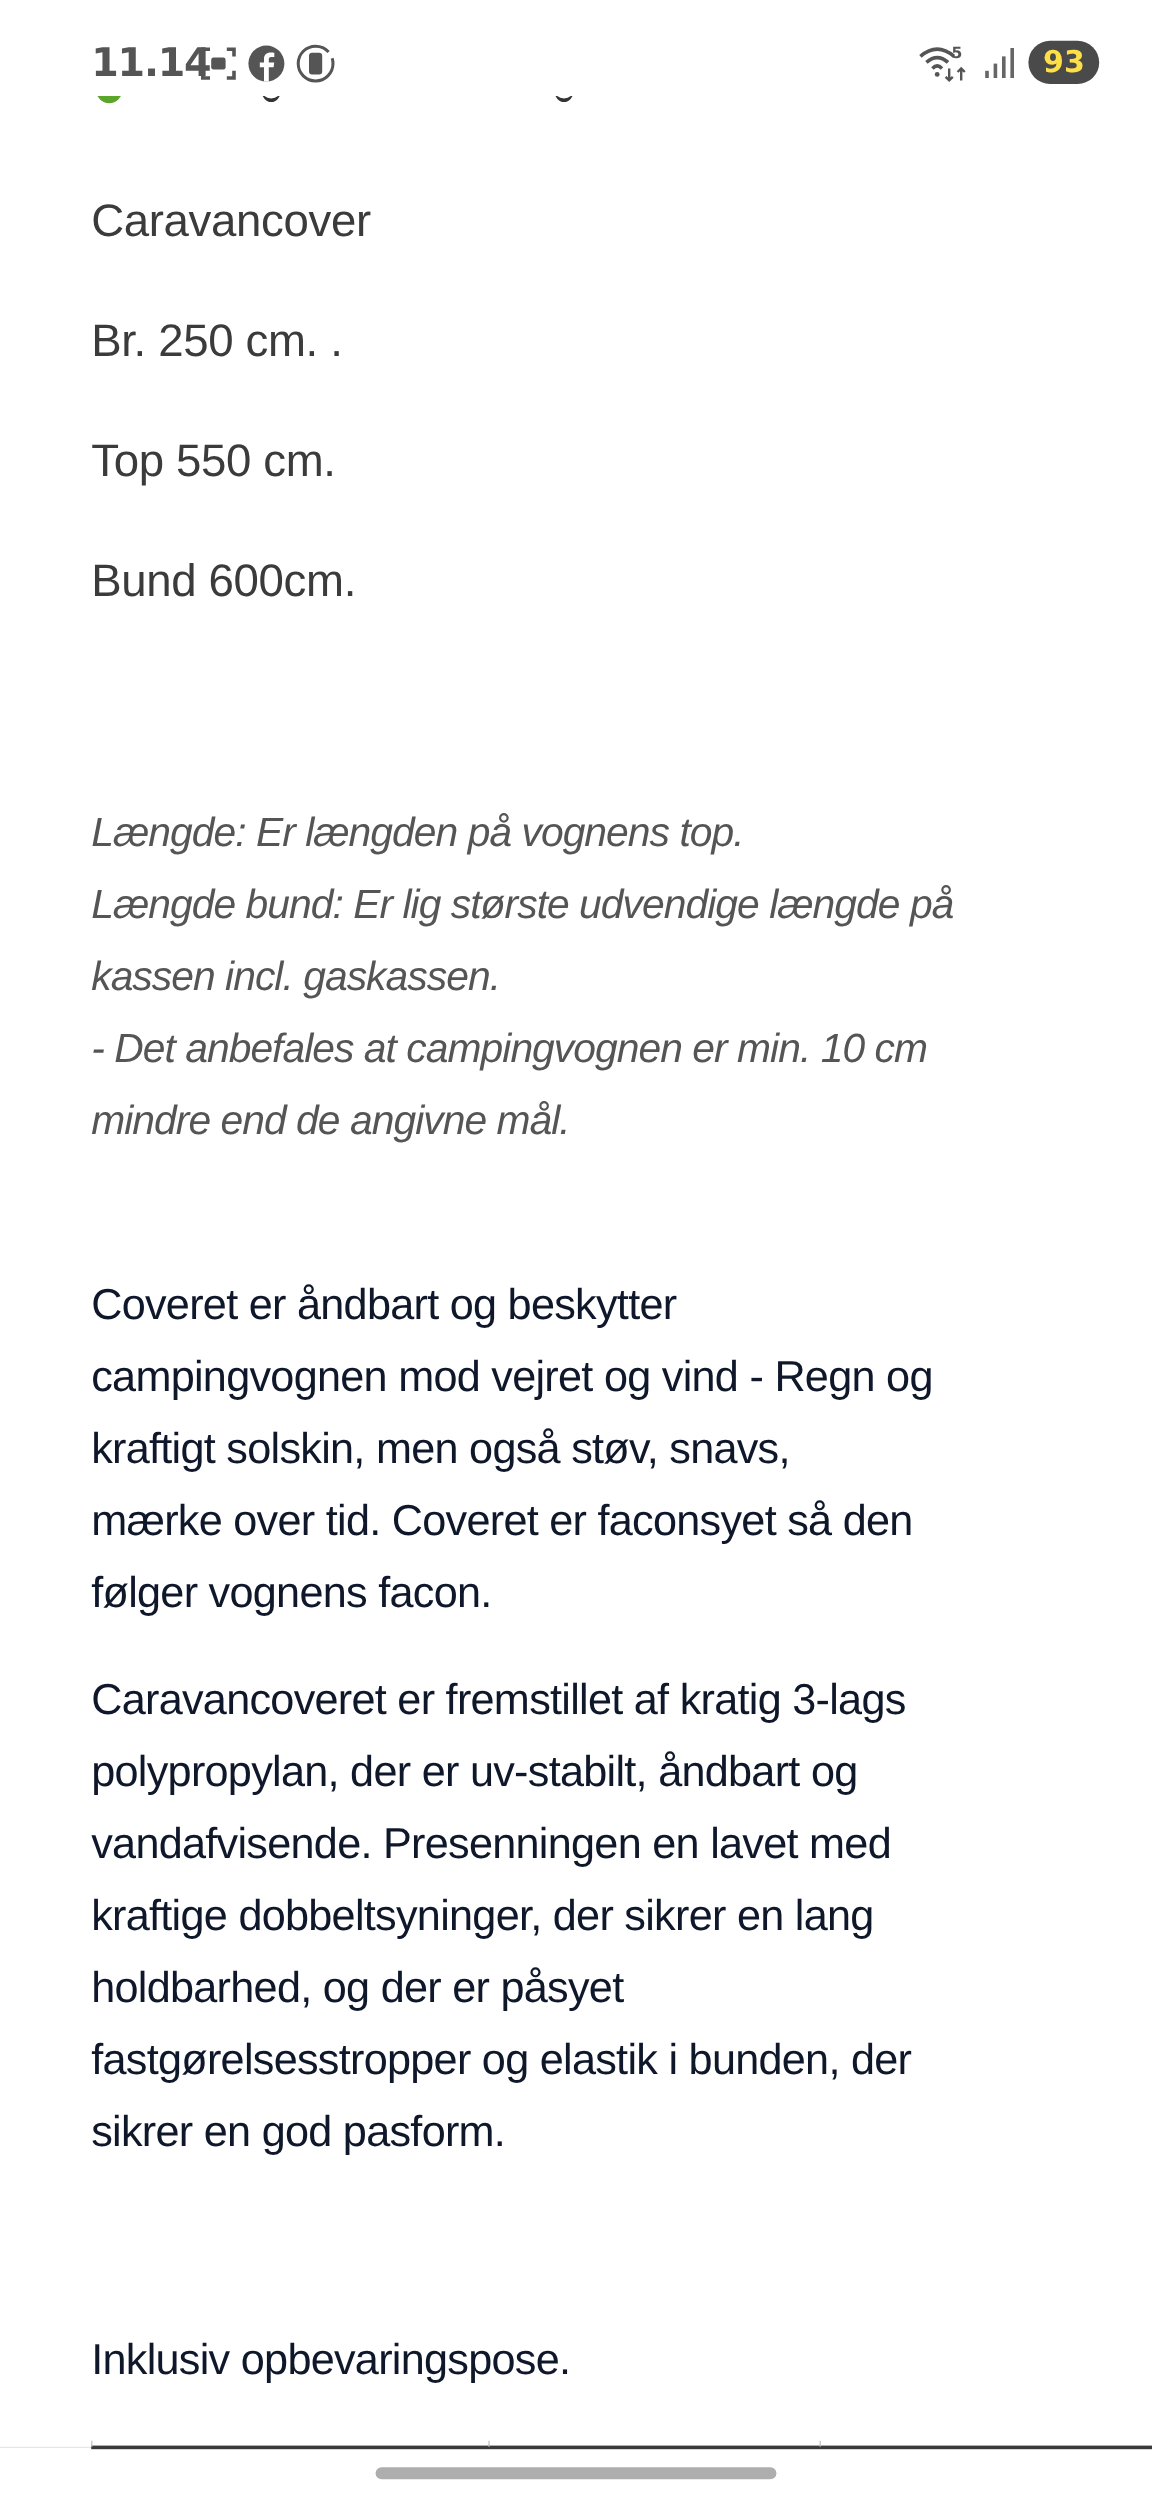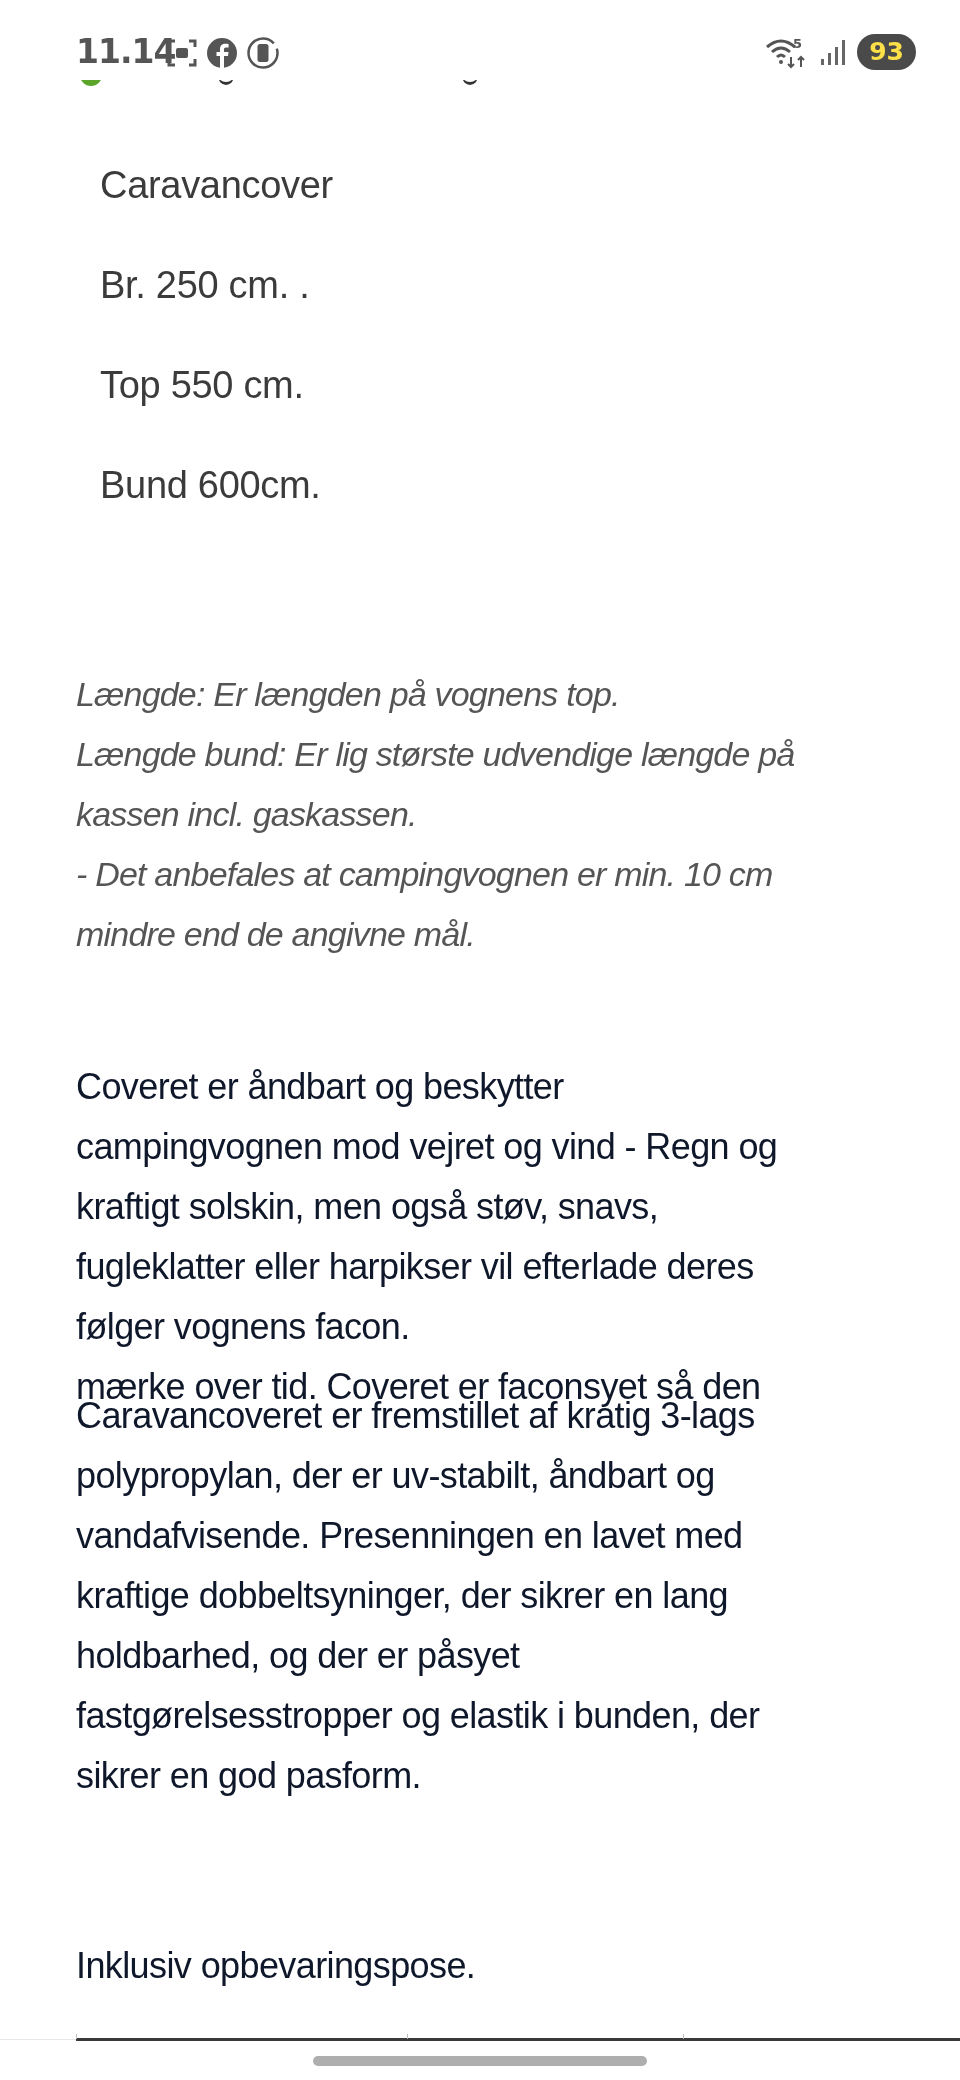--- a/index.html
+++ b/index.html
@@ -96,21 +96,20 @@
       top: 0;
       width: 800px;
     }
     .spec-line {
       position: absolute;
       left: 0;
       font-size: 38px;
       color: #3b3b3b;
       white-space: nowrap;
       letter-spacing: -0.3px;
-      margin-left: 24px;
     }
     .note-block {
       position: absolute;
       left: 0;
       top: 664px;
       width: 820px;
       font-size: 34px;
       font-style: italic;
       font-weight: normal;
       color: #555555;
@@ -229,23 +228,22 @@
     <span class="line">Længde bund: Er lig største udvendige længde på</span>
     <span class="line">kassen incl. gaskassen.</span>
     <span class="line">- Det anbefales at campingvognen er min. 10 cm</span>
     <span class="line">mindre end de angivne mål.</span>
   </div>
 
   <div class="para" style="top:1057px;">
     <span class="line">Coveret er åndbart og beskytter</span>
     <span class="line">campingvognen mod vejret og vind - Regn og</span>
     <span class="line">kraftigt solskin, men også støv, snavs,</span>
-    <span class="line">fugleklatter eller harpikser vil efterlade deres</span>
+    <span class="line">mærke over tid. Coveret er faconsyet så den</span>
     <span class="line">følger vognens facon.</span>
-    <span class="line">mærke over tid. Coveret er faconsyet så den</span>
   </div>
 
   <div class="para" style="top:1386px;">
     <span class="line">Caravancoveret er fremstillet af kratig 3-lags</span>
     <span class="line">polypropylan, der er uv-stabilt, åndbart og</span>
     <span class="line">vandafvisende. Presenningen en lavet med</span>
     <span class="line">kraftige dobbeltsyninger, der sikrer en lang</span>
     <span class="line">holdbarhed, og der er påsyet</span>
     <span class="line">fastgørelsesstropper og elastik i bunden, der</span>
     <span class="line">sikrer en god pasform.</span>

